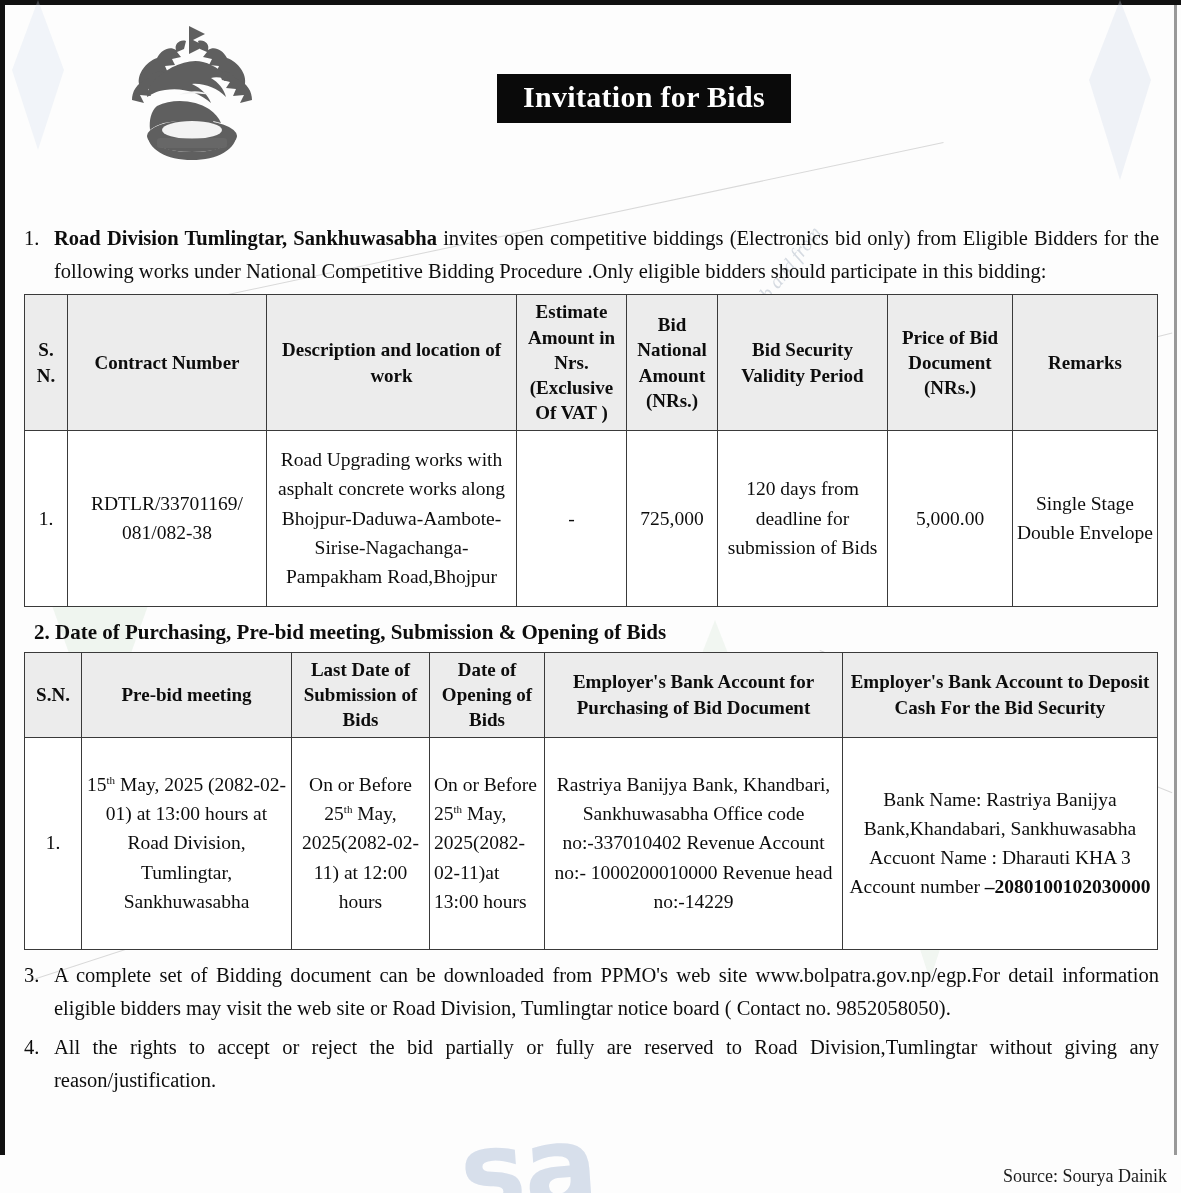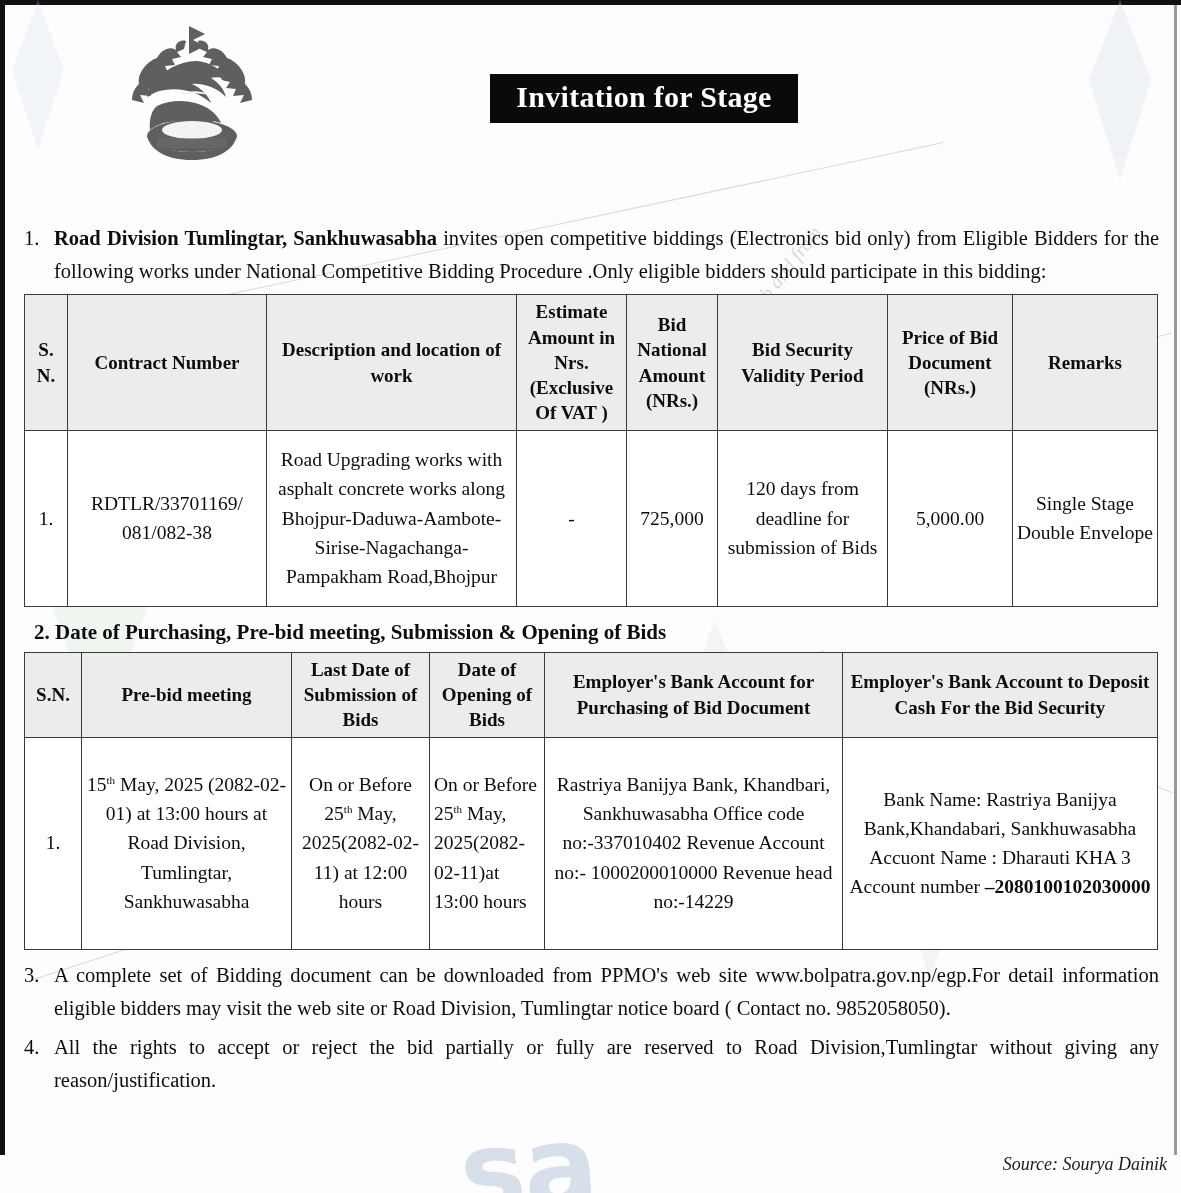--- a/index.html
+++ b/index.html
@@ -201,22 +201,21 @@
   .signoff {
     text-align: right;
     font-weight: bold;
     font-size: 22px;
     margin-top: 14px;
     padding-right: 12px;
   }
   .source {
     position: absolute;
     right: 14px;
-    bottom: 18px;
-    font-style: italic;
+    bottom: 6px;
     font-size: 18px;
     color: #1b1b1b;
     z-index: 6;
   }
 </style>
 </head>
 <body>
 
 <div id="page">
 
@@ -274,21 +273,21 @@
           <ellipse cx="65" cy="110" rx="30" ry="9"></ellipse>
           <path d="M52 75 c10 -5 22 -5 31 0 c-10 -2 -21 -2 -31 0 Z"></path>
         </g>
         <g fill="#6d6d6d">
           <rect x="30" y="118" width="70" height="10" rx="3" opacity=".55"></rect>
         </g>
       </svg>
 
 
       <div class="ifb-wrap">
-        <span class="ifb-box">Invitation for Stage</span>
+        <span class="ifb-box">Invitation for Bids</span>
       </div>
 
 
     </div>
 
     <div class="para">
       <div class="num">1.</div>
       <div class="body"><span class="b">Road Division Tumlingtar, Sankhuwasabha</span><span> invites open competitive biddings (Electronics bid only) from Eligible Bidders for the following works under National Competitive Bidding Procedure .Only eligible bidders should participate in this bidding:</span></div>
     </div>
 

